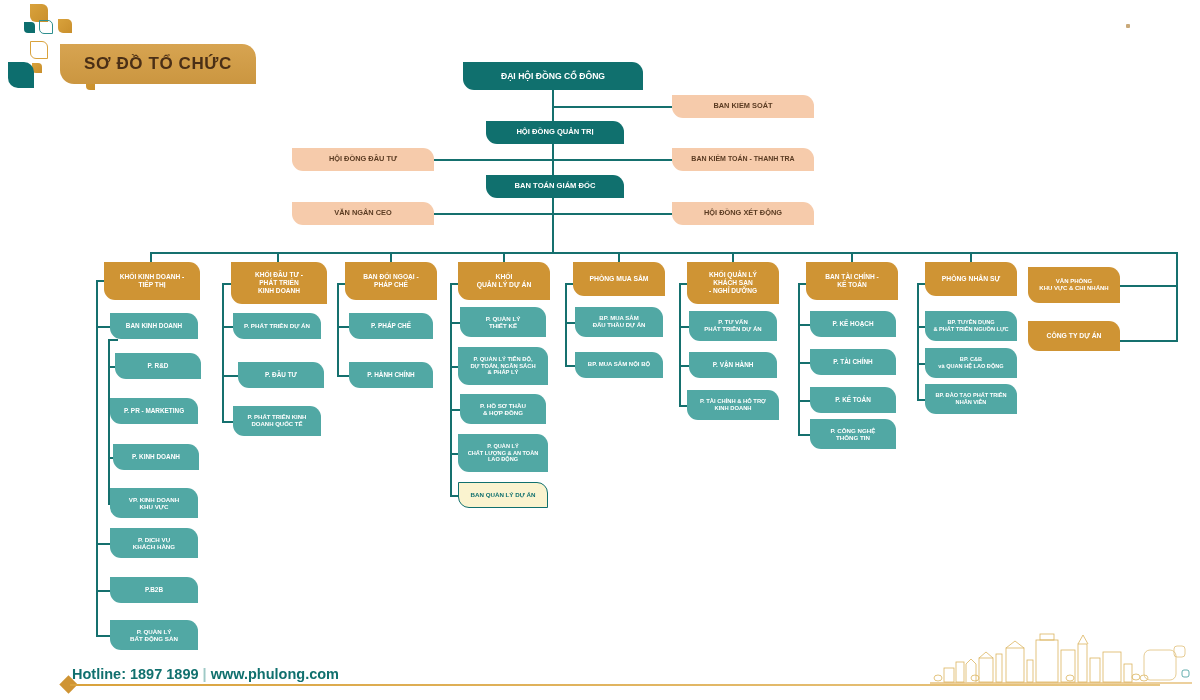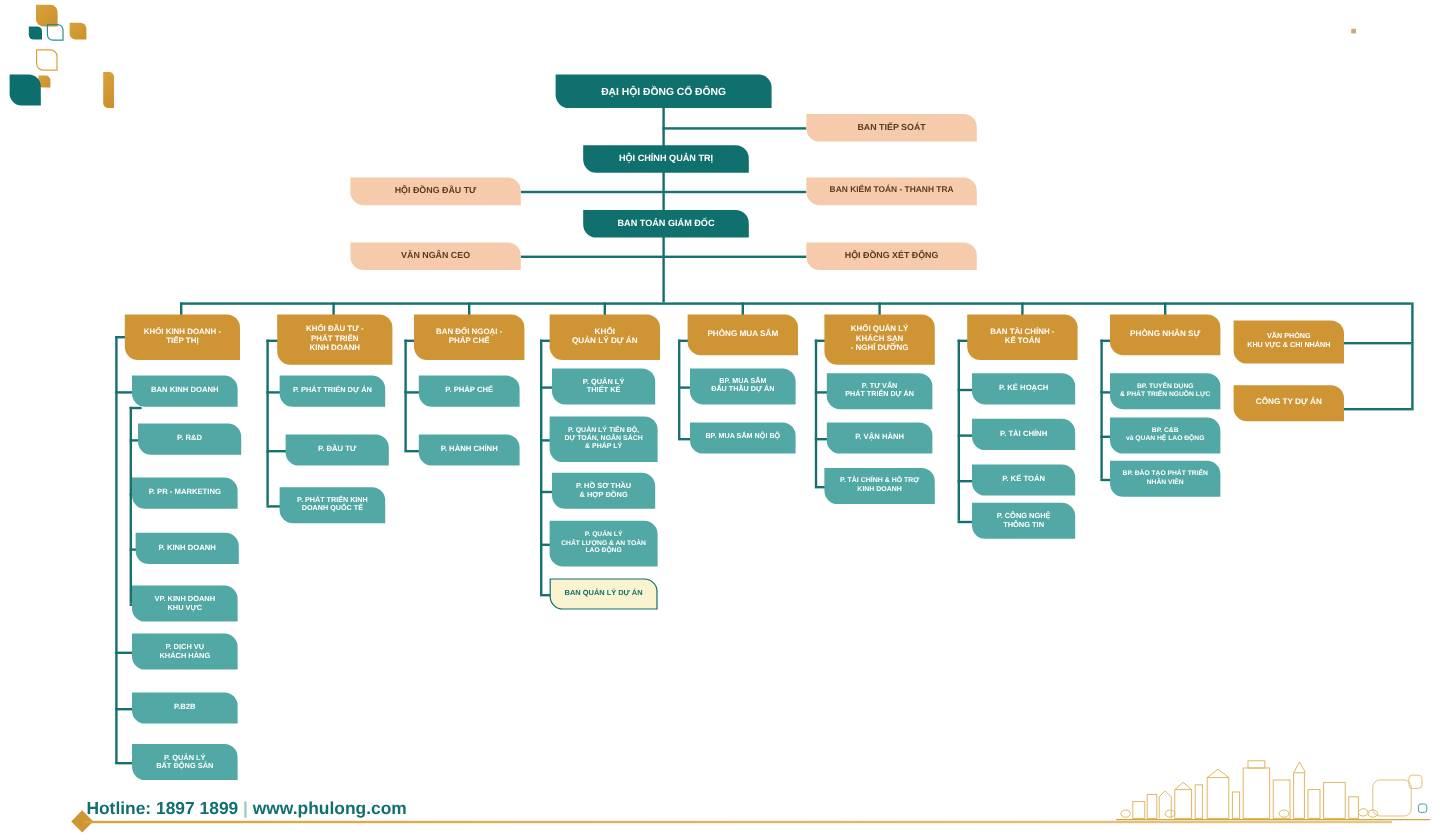--- a/index.html
+++ b/index.html
@@ -80,20 +80,21 @@
     <div class="deco sq-outline-teal" style="left:39px; top:20px; width:14px; height:14px; border-radius:0 5px 0 5px;"></div>
     <div class="deco sq-solid-gold" style="left:58px;  top:19px; width:14px; height:14px; border-radius:0 5px 0 5px;"></div>
     <div class="deco sq-outline-gold" style="left:30px; top:41px; width:18px; height:18px; border-radius:0 6px 0 6px;"></div>
     <div class="deco sq-solid-gold" style="left:32px;  top:63px; width:10px; height:10px; border-radius:0 4px 0 4px;"></div>
     <div class="deco sq-solid-teal" style="left:8px;   top:62px; width:26px; height:26px; border-radius:0 10px 0 10px;"></div>
     <div class="deco sq-solid-gold" style="left:86px;  top:60px; width:9px;  height:30px; border-radius:0 4px 0 4px;"></div>
   </div>
 
   <div id="tiny-dot"></div>
 
+  <div id="title-chip">SƠ ĐỒ TỔ CHỨC</div>
 
   <div>
 
     <div class="ln lnv" style="left:552px; top:90px;  height:162px;"></div>
 
     <div class="ln lnh" style="left:552px; top:106px; width:120px;"></div>
 
     <div class="ln lnh" style="left:434px; top:159px; width:118px;"></div>
     <div class="ln lnh" style="left:552px; top:159px; width:120px;"></div>
 
@@ -170,24 +171,24 @@
     <div class="ln lnh" style="left:917px; top:326px; width:10px;"></div>
     <div class="ln lnh" style="left:917px; top:363px; width:10px;"></div>
     <div class="ln lnh" style="left:917px; top:399px; width:10px;"></div>
   </div>
 
   <div id="nodes-layer">
       <div class="node n-teal" style="left: 463px; top: 62px; width: 180px; height: 28px; font-size: 8.6px;">
         <span>ĐẠI HỘI ĐỒNG CỔ ĐÔNG</span>
       </div>
       <div class="node n-peach" style="left: 672px; top: 95px; width: 142px; height: 23px; font-size: 7.4px;">
-        <span>BAN TIẾP SOÁT</span>
+        <span>BAN KIỂM SOÁT</span>
       </div>
       <div class="node n-teal" style="left: 486px; top: 121px; width: 138px; height: 23px; font-size: 7.6px;">
-        <span>HỘI CHÍNH QUẢN TRỊ</span>
+        <span>HỘI ĐỒNG QUẢN TRỊ</span>
       </div>
       <div class="node n-peach" style="left: 292px; top: 148px; width: 142px; height: 23px; font-size: 7.4px;">
         <span>HỘI ĐỒNG ĐẦU TƯ</span>
       </div>
       <div class="node n-peach" style="left: 672px; top: 148px; width: 142px; height: 23px; font-size: 7px;">
         <span>BAN KIỂM TOÁN - THANH TRA</span>
       </div>
       <div class="node n-teal" style="left: 486px; top: 175px; width: 138px; height: 23px; font-size: 7.6px;">
         <span>BAN TOÁN GIÁM ĐỐC</span>
       </div>

